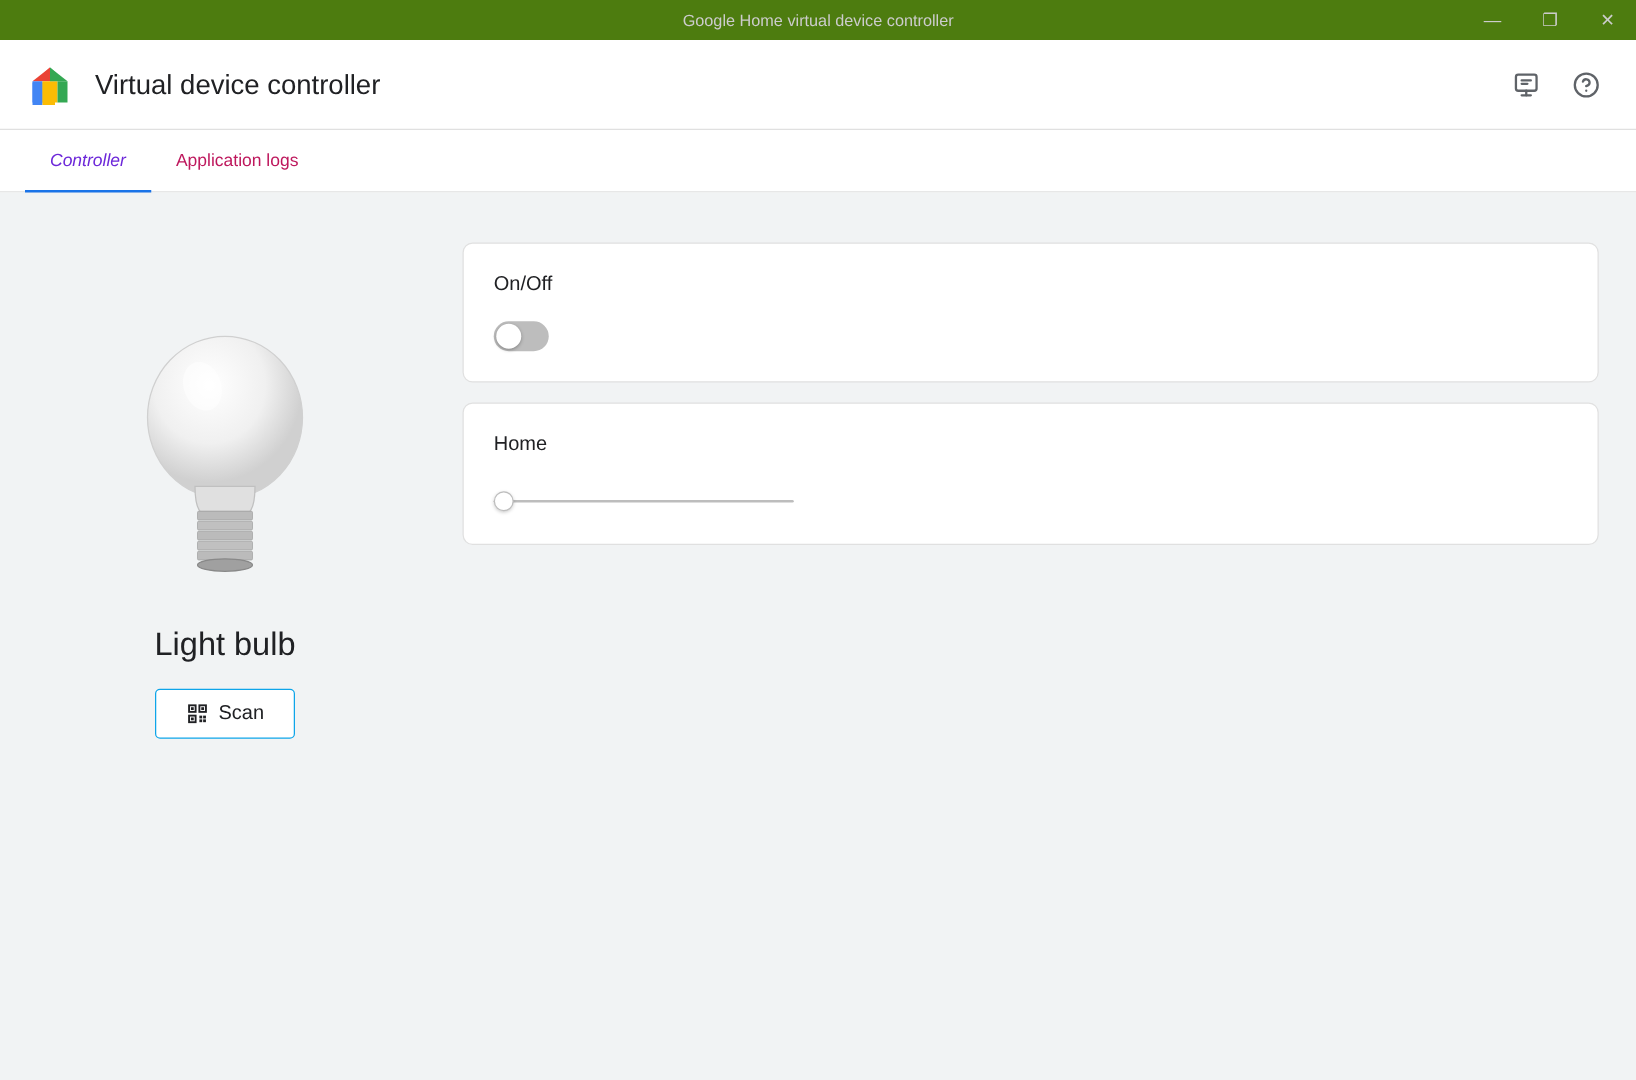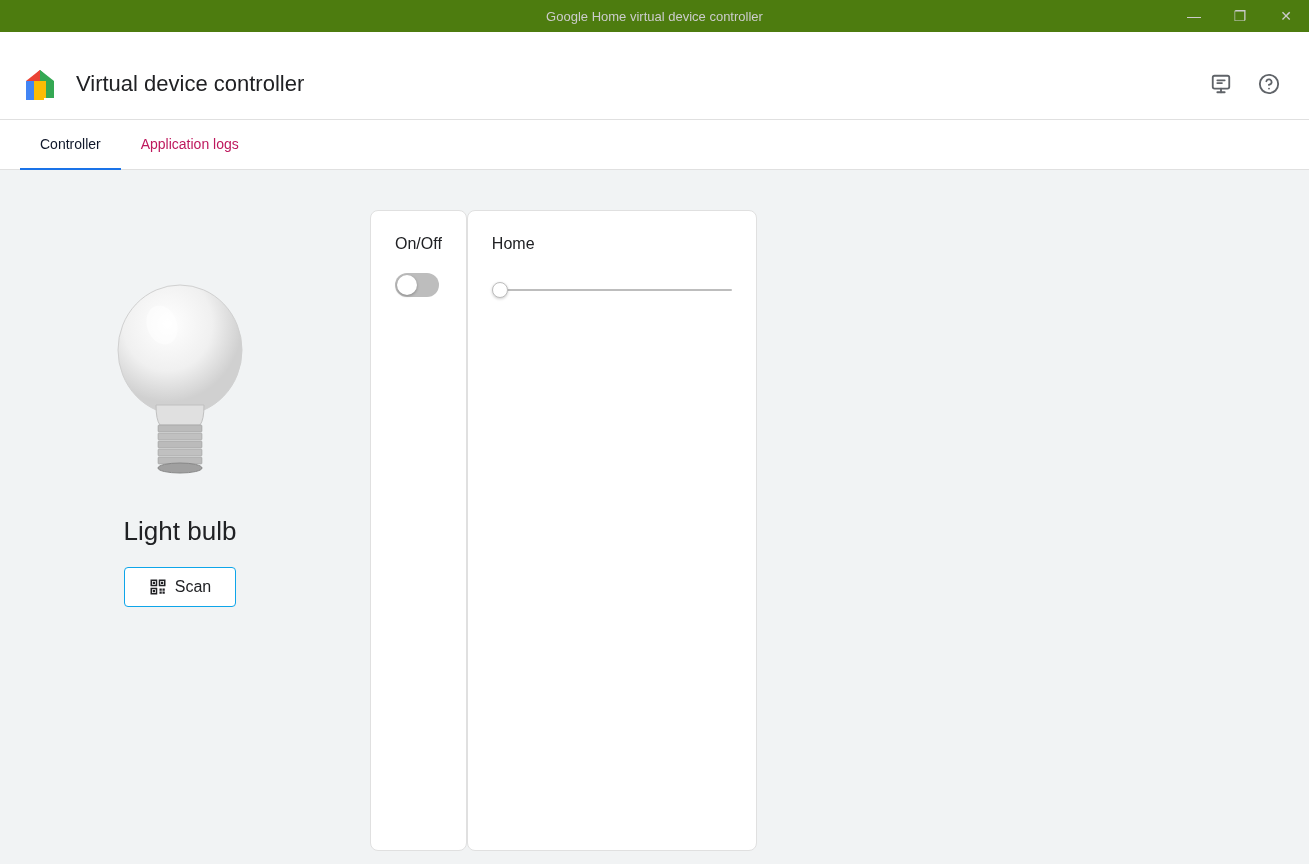--- a/index.html
+++ b/index.html
@@ -46,21 +46,20 @@
     }
 
     
     .app-header {
       height: 72px;
       display: flex;
       align-items: center;
       padding: 0 20px;
       border-bottom: 1px solid #e0e0e0;
       justify-content: space-between;
-      margin-top: 16px;
     }
     .app-header-left {
       display: flex;
       align-items: center;
       gap: 16px;
     }
     .app-header-right {
       display: flex;
       align-items: center;
       gap: 8px;
@@ -99,22 +98,23 @@
     .tab {
       padding: 16px 20px;
       font-size: 14px;
       color: #be185d;
       cursor: pointer;
       border-bottom: 2px solid transparent;
       margin-bottom: -1px;
       user-select: none;
     }
     .tab.active {
-      color: #0f172a;
+      color: #6d28d9;
       border-bottom: 2px solid #1a73e8;
+      font-style: italic;
     }
 
     
     .main-content {
       background: #f1f3f4;
       height: calc(864px - 32px - 72px - 49px);
       display: flex;
       padding: 30px;
       gap: 40px;
     }
@@ -155,21 +155,22 @@
       background: #fff;
       cursor: pointer;
       font-size: 16px;
       color: #202124;
     }
 
     
     .right-panel {
       flex: 1;
       display: flex;
-      flex-direction: row;
+      flex-direction: column;
+      gap: 16px;
       padding-top: 10px;
     }
 
     .control-card {
       background: #fff;
       border: 1px solid #e0e0e0;
       border-radius: 8px;
       padding: 24px;
     }
     .control-label {

